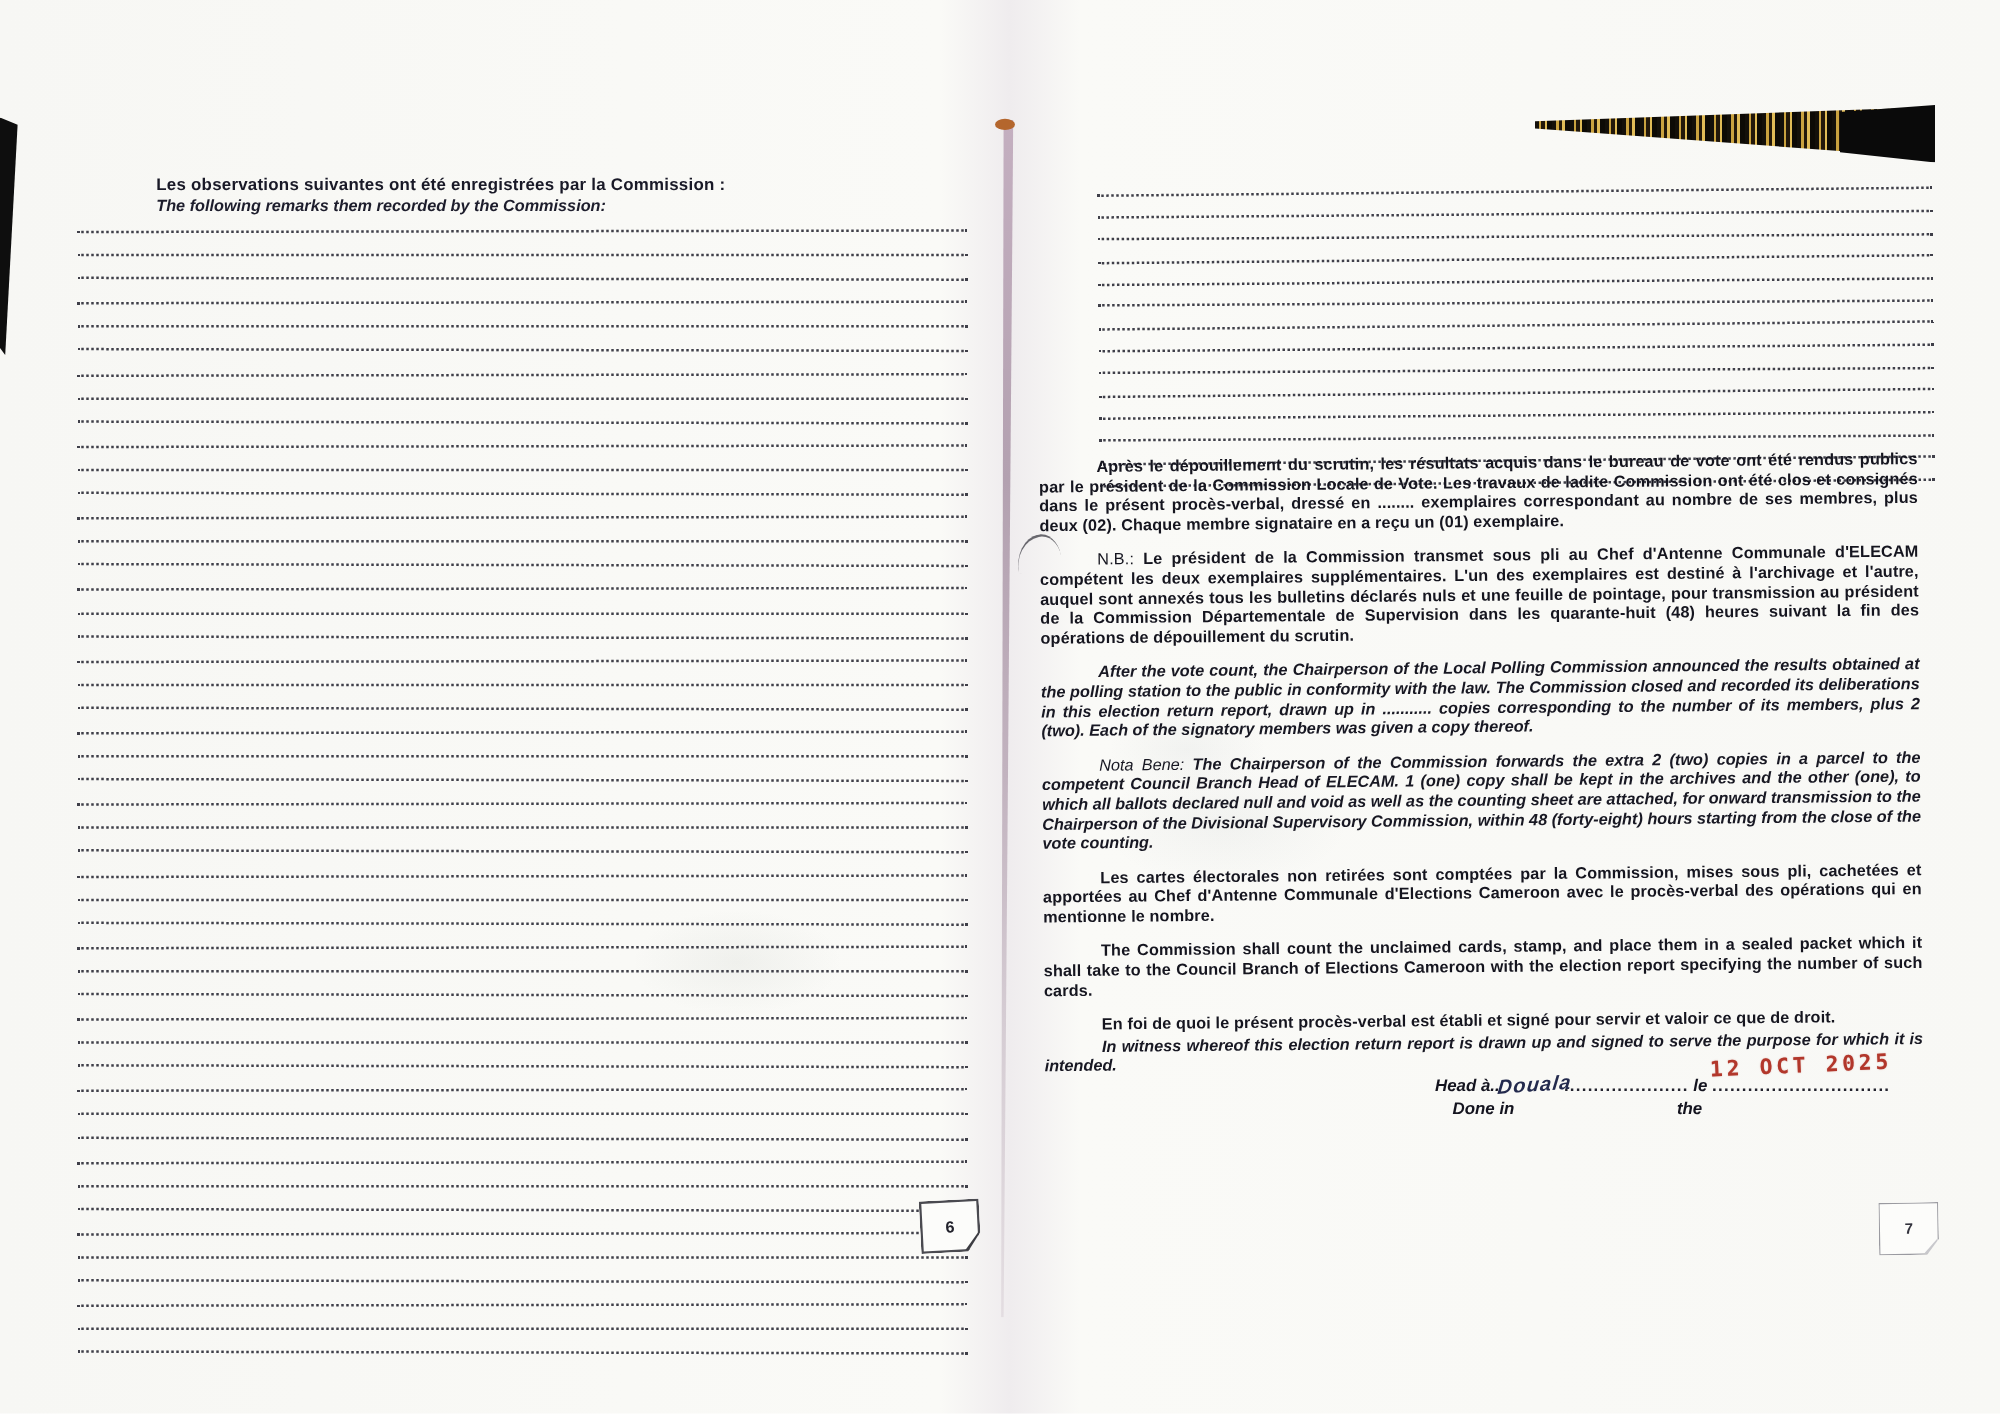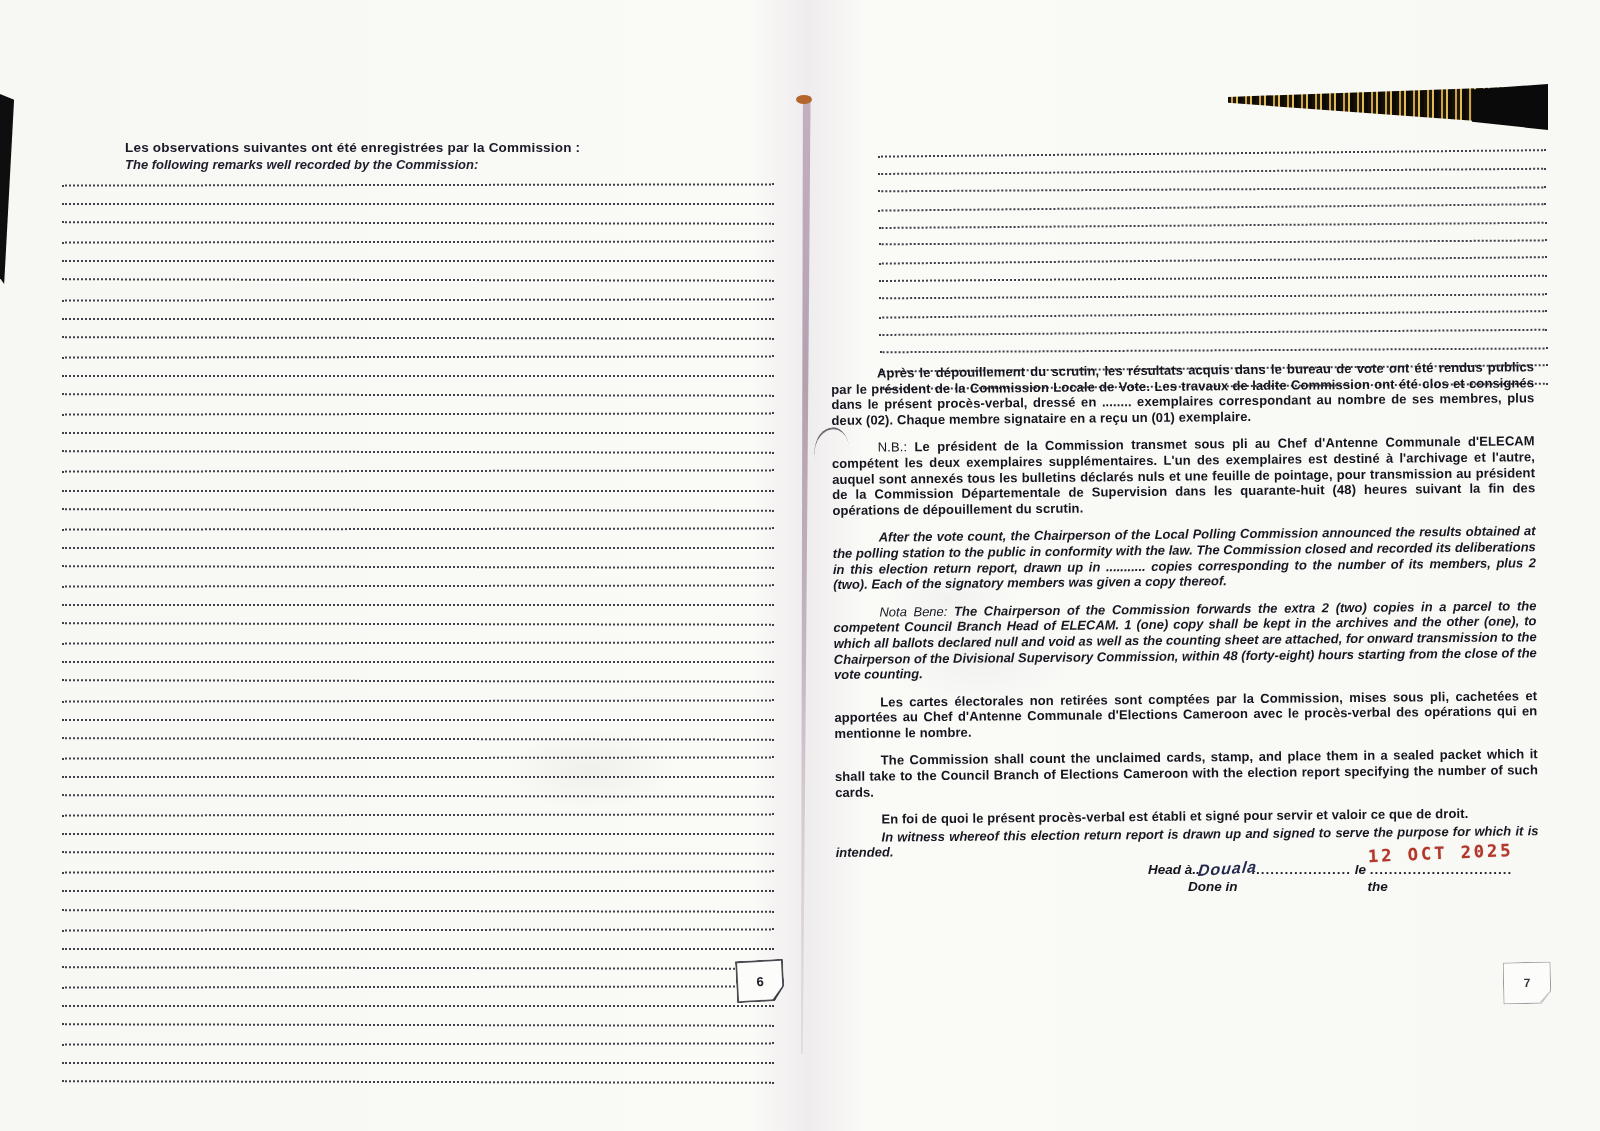--- a/index.html
+++ b/index.html
@@ -72,21 +72,21 @@
   .para.last{margin-bottom:0;}
   
   .sig{position:absolute;left:1148px;top:860px;width:400px;font-size:13.5px;font-style:italic;font-weight:600;color:#14141f;}
   .sig-row{white-space:nowrap;}
   .dots{letter-spacing:1px;font-style:normal;font-weight:700;color:#23232e;}
   .handwritten{
     display:inline-block;font-weight:700;font-style:italic;font-size:16px;color:#232a4d;
     transform:rotate(-4deg) skewX(-10deg);letter-spacing:1px;margin:0 -6px 0 -2px;
   }
   .sig-sub{display:flex;margin-top:1px;}
-  .sig-sub .done{margin-left:40px;}
+  .sig-sub .done{margin-left:14px;}
   .sig-sub .the{margin-left:130px;text-align:center;}
   .stamp{
     position:absolute;left:1368px;top:843px;
     font-family:"DejaVu Sans Mono", monospace;font-weight:700;font-size:17px;
     color:#b2372b;letter-spacing:3px;transform:rotate(-2.5deg);
     text-shadow:0 0 1px rgba(178,55,43,.5);
   }
   
   .badge{
     position:absolute;background:#fcfcfa;display:flex;align-items:center;justify-content:center;
@@ -118,21 +118,21 @@
 
   <div class="edge-left"></div>
   <div class="spine"></div>
   <div class="spine-dot"></div>
   <div class="crease"></div>
   <div class="page-stack"></div>
   <div class="page-stack-end"></div>
 
   <div class="lp-head">
     <div class="fr">Les observations suivantes ont été enregistrées par la Commission :</div>
-    <div class="en">The following remarks well recorded by the Commission:</div>
+    <div class="en">The following remarks them recorded by the Commission:</div>
   </div>
   <div class="lines-left">
       <div class="dotline"></div>
       <div class="dotline"></div>
       <div class="dotline"></div>
       <div class="dotline"></div>
       <div class="dotline"></div>
       <div class="dotline"></div>
       <div class="dotline"></div>
       <div class="dotline"></div>

